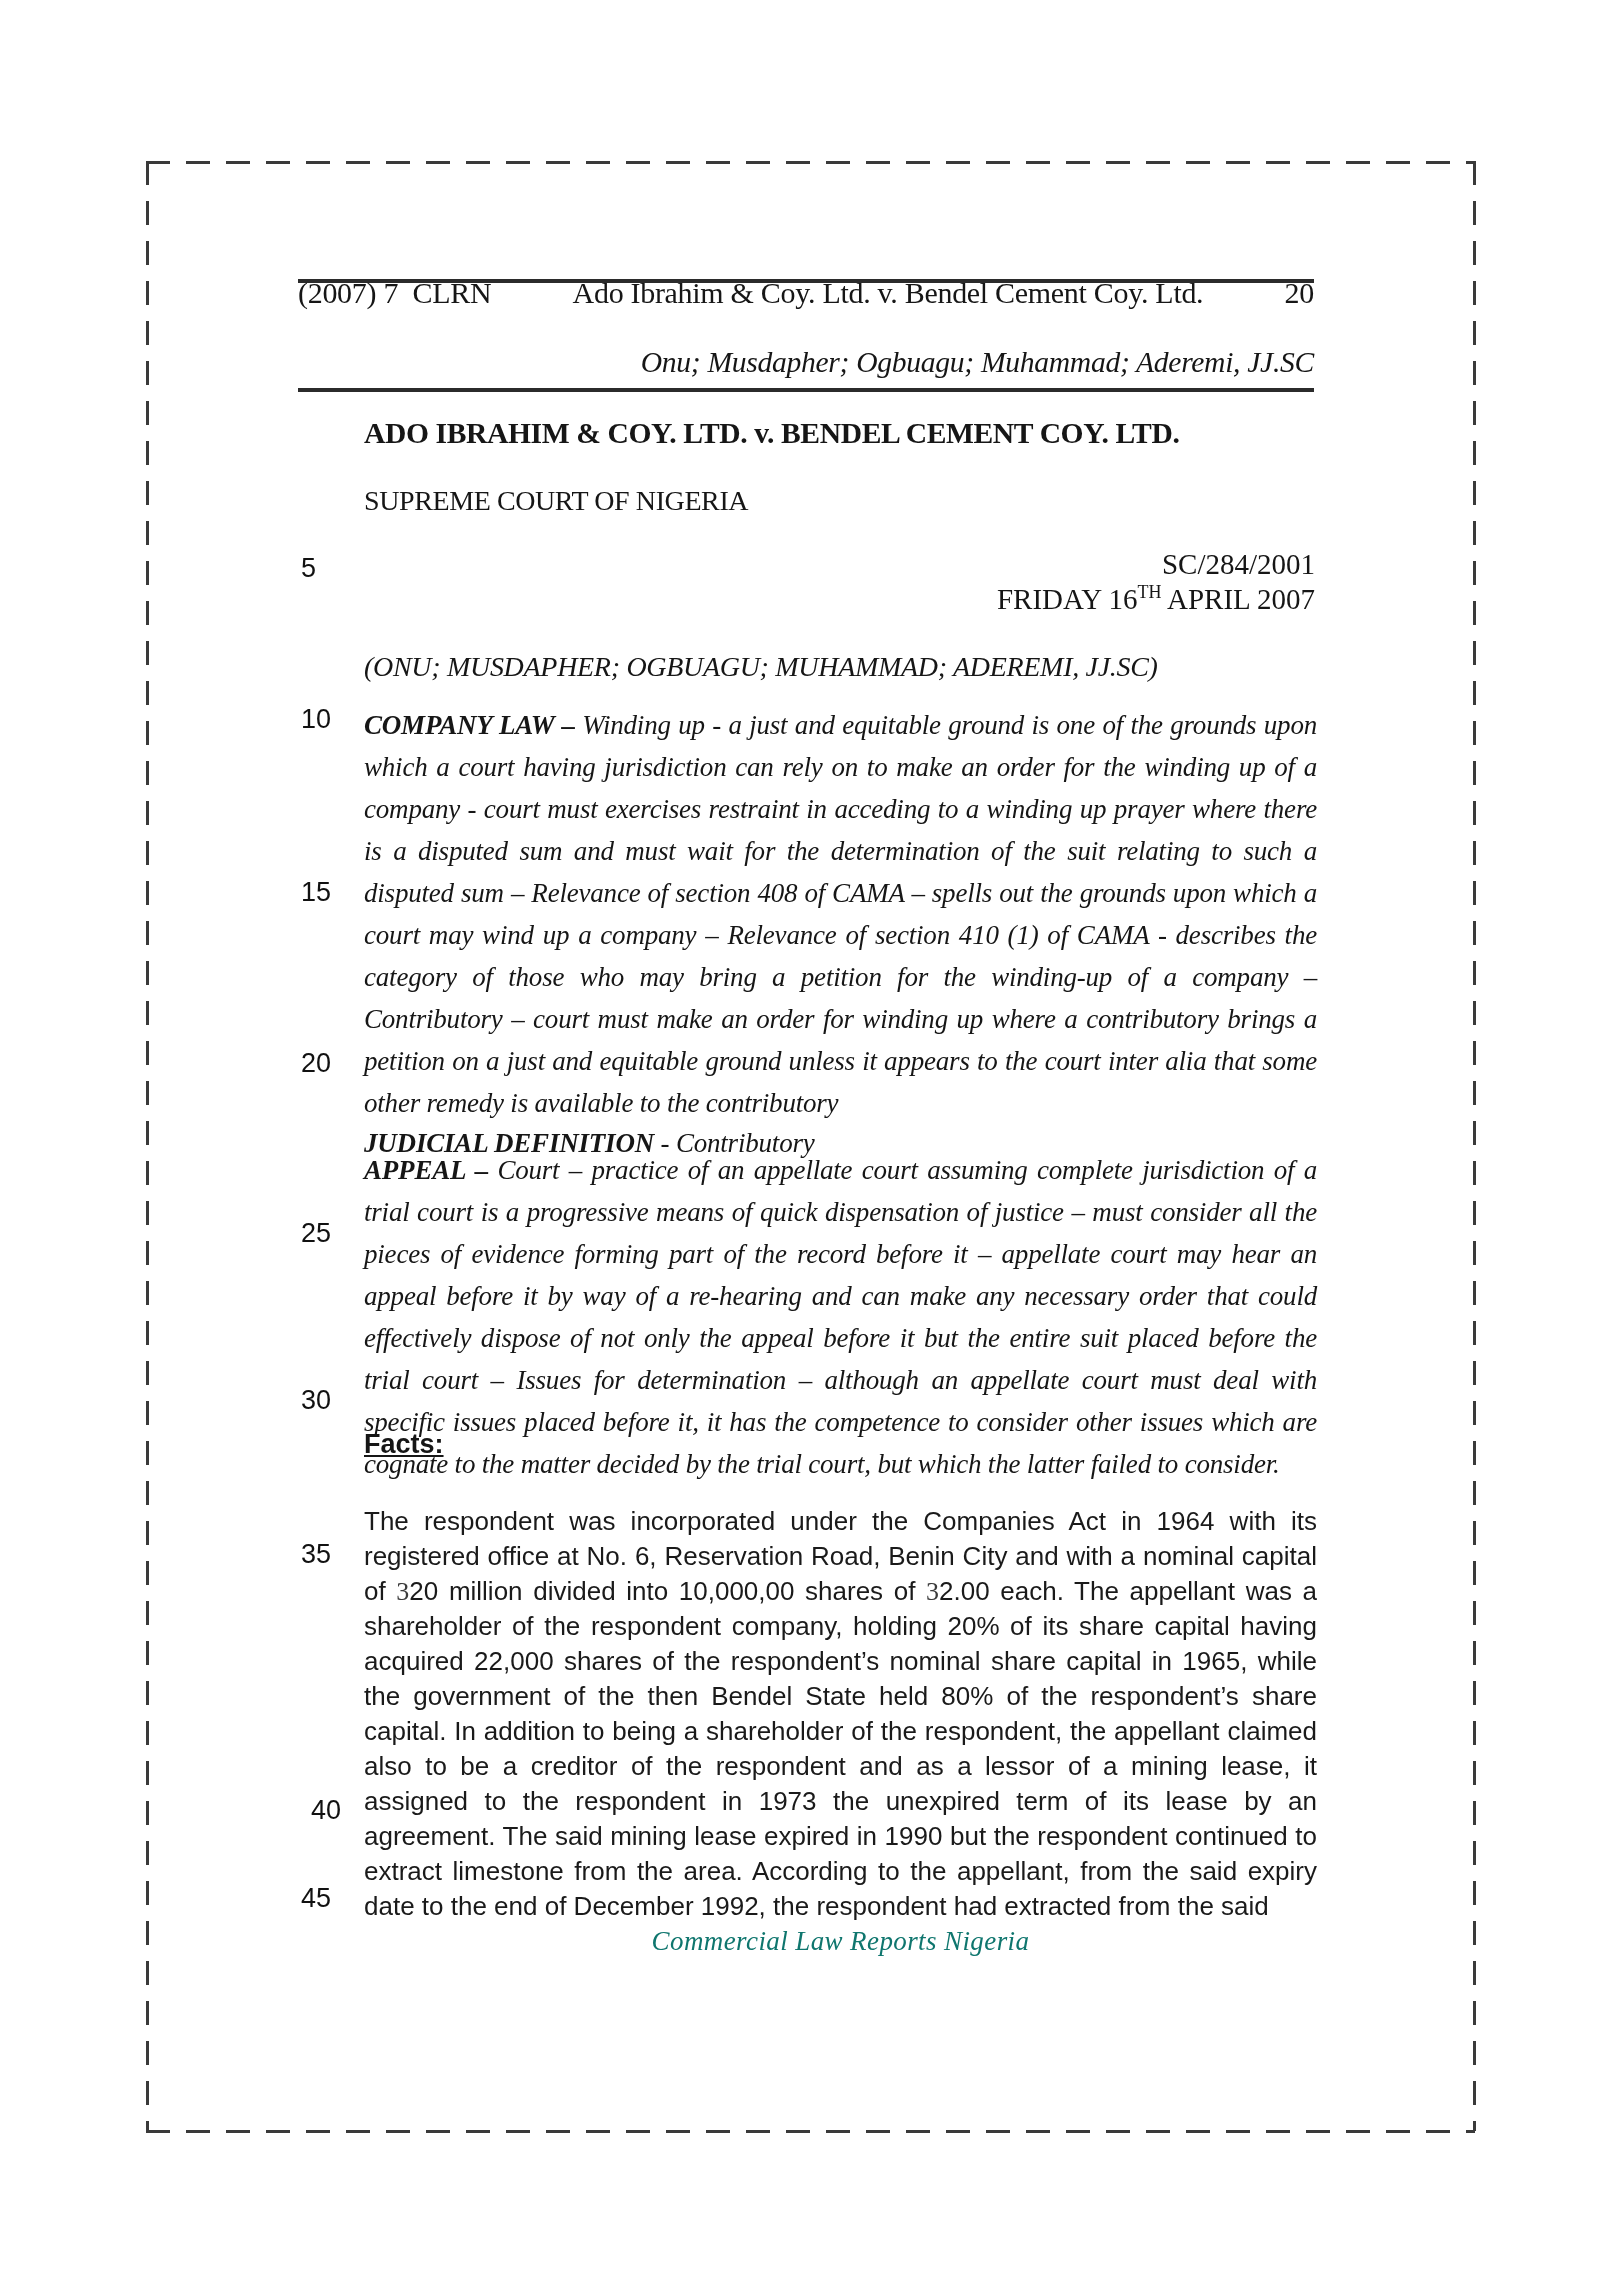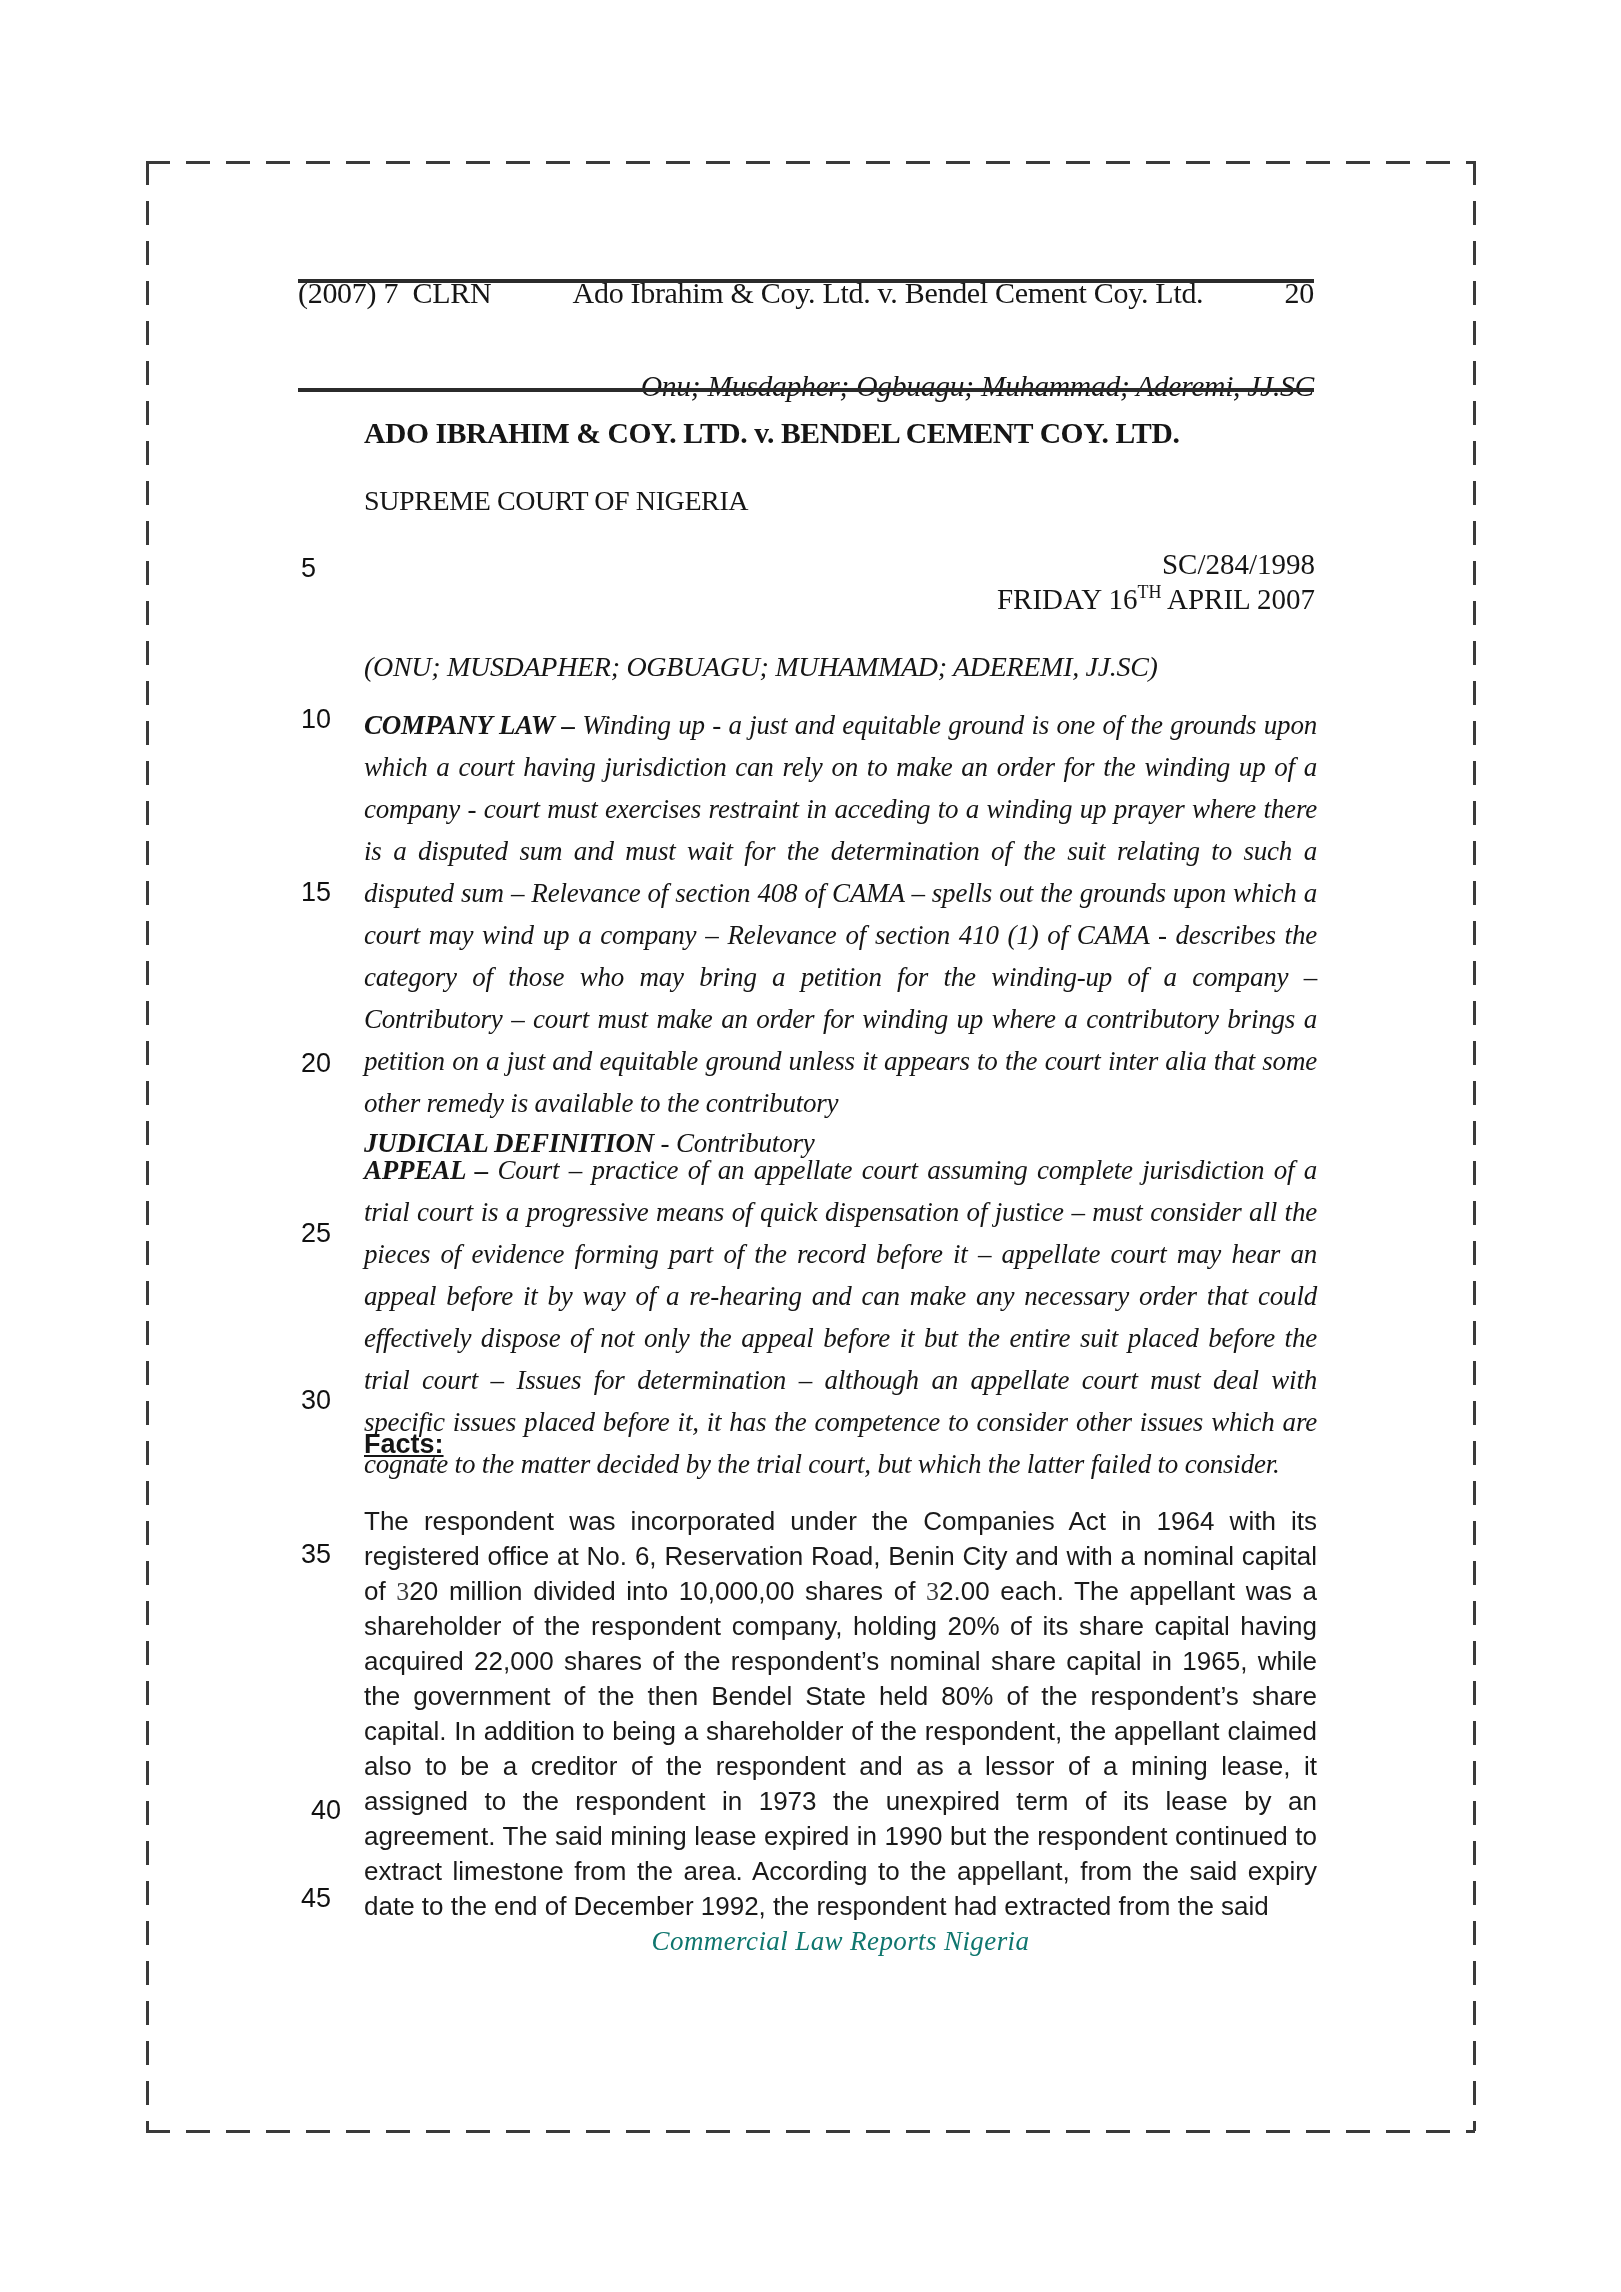--- a/index.html
+++ b/index.html
@@ -59,21 +59,20 @@
   .header-right  { text-align: right; }
   .judges-line {
     position: absolute;
     left: 298px;
     top: 346px;
     width: 1016px;
     text-align: right;
     font-style: italic;
     font-size: 29.6px;
     letter-spacing: -0.3px;
-    margin-top: 24px;
   }
 
   
   .case-title {
     position: absolute;
     left: 364px;
     top: 417px;
     width: 953px;
     font-weight: bold;
     font-size: 29.6px;
@@ -212,21 +211,21 @@
   <div class="header-row">
     <span class="header-left">(2007) 7  CLRN</span>
     <span class="header-center">Ado Ibrahim &amp; Coy. Ltd. v. Bendel Cement Coy. Ltd.</span>
     <span class="header-right">20</span>
   </div>
   <div class="judges-line">Onu; Musdapher; Ogbuagu; Muhammad; Aderemi, JJ.SC</div>
   <div class="rule rule-bottom"></div>
 
   <div class="case-title">ADO IBRAHIM &amp; COY. LTD. v. BENDEL CEMENT COY. LTD.</div>
   <div class="court-name">SUPREME COURT OF NIGERIA</div>
-  <div class="suit-number">SC/284/1998</div>
+  <div class="suit-number">SC/284/2001</div>
   <div class="hearing-date">
     <span>FRIDAY 16</span><span class="sup">TH</span><span> APRIL 2007</span>
   </div>
   <div class="coram">(ONU; MUSDAPHER; OGBUAGU; MUHAMMAD; ADEREMI, JJ.SC)</div>
 
   <div class="catchword cw-company">
     <span class="cw-label">COMPANY LAW</span><span class="cw-sep"> – </span><span class="cw-text">Winding up - a just and equitable ground is one of the grounds upon which a court having jurisdiction can rely on to make an order for the winding up of a company - court must exercises restraint in acceding to a winding up prayer where there is a disputed sum and must wait for the determination of the suit relating to such a disputed sum  – Relevance of section 408 of CAMA – spells out the grounds upon which a court may wind up a company – Relevance of section 410 (1) of CAMA - describes the category of those who may bring a petition for the winding-up of a company – Contributory – court must make an order for winding up where a contributory brings a petition on a just and equitable ground unless it appears to the court inter alia that some other remedy is available to the contributory</span>
   </div>
 
   <div class="catchword cw-judicial">

